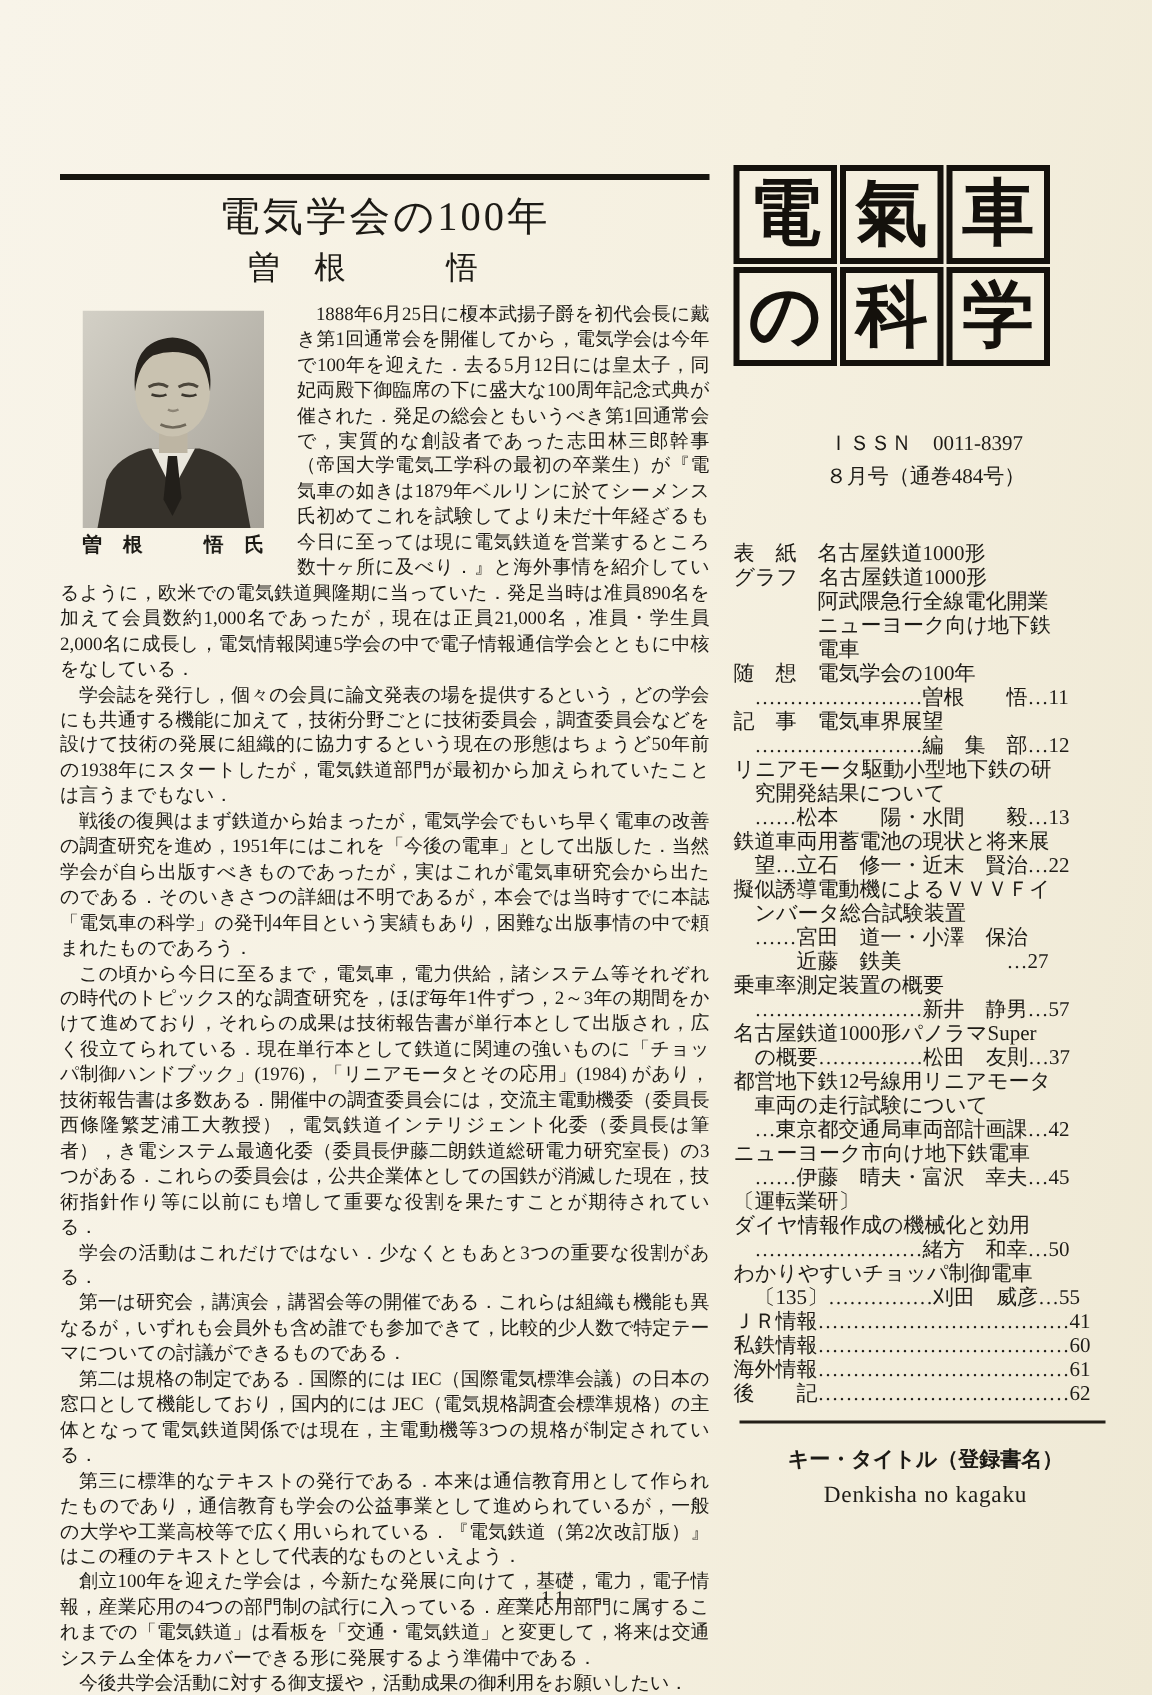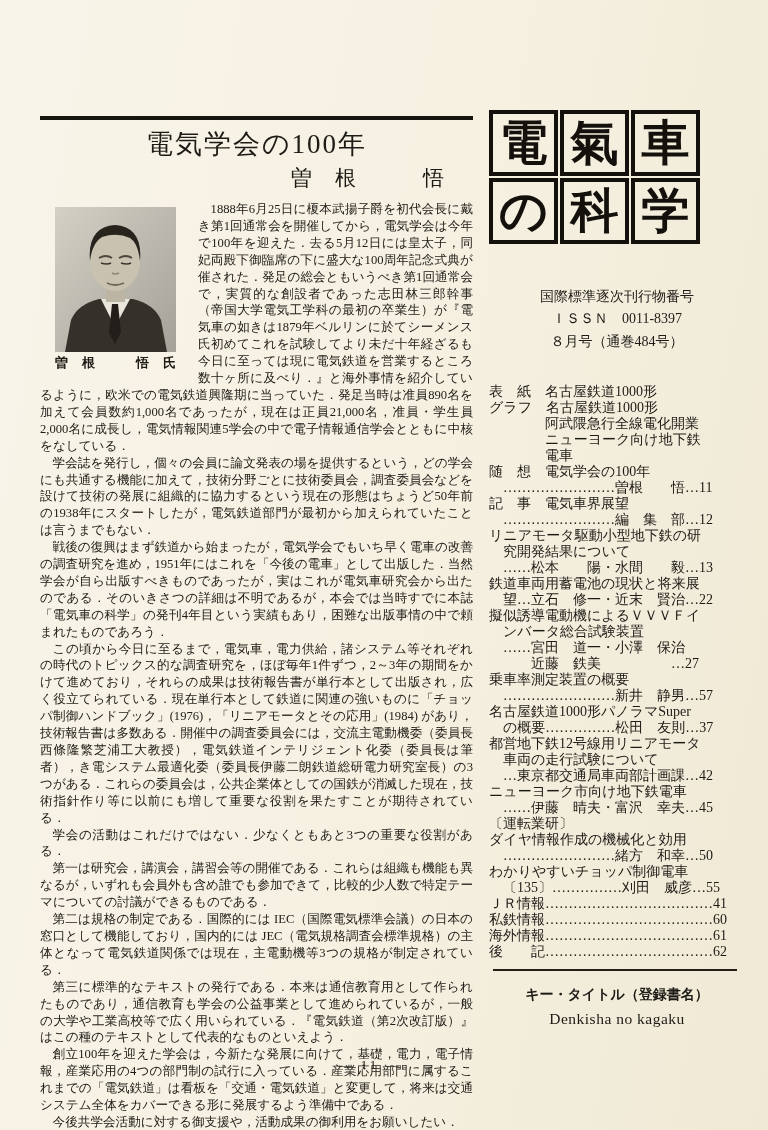--- a/index.html
+++ b/index.html
@@ -6,21 +6,21 @@
   .page{
     position:relative;width:768px;height:1130px;overflow:hidden;
     background:linear-gradient(100deg,#f8f4e9 0%,#f5f0e0 55%,#efe9d5 100%);
     color:#1d1b16;
     font-family:"Liberation Serif","DejaVu Serif",serif;
   }
   
   .left-col{position:absolute;left:40px;top:116px;width:433px;}
   .top-rule{height:4px;background:#17150f;margin-bottom:6px;}
   .article-title{font-size:27px;font-weight:400;text-align:center;margin:6px 0 2px;letter-spacing:2px;}
-  .article-author{font-size:21px;text-align:right;padding-right:28px;margin:0 0 9px;letter-spacing:1px;white-space:pre;}
+  .article-author{font-size:21px;text-align:center;padding-right:28px;margin:0 0 9px;letter-spacing:1px;white-space:pre;}
   .article-body{font-size:12.6px;line-height:16.9px;text-align:justify;}
   figure.photo{float:left;width:133px;margin:6px 10px 2px 15px;padding:0;}
   .photo-frame{display:block;}
   figcaption{font-size:13px;font-weight:700;margin-top:3px;white-space:pre;letter-spacing:0.5px;}
   .para{margin:0;text-indent:1em;}
   .signature{text-align:right;padding-right:2px;margin-top:1px;}
   .page-number{position:absolute;left:0;top:1057px;width:740px;text-align:center;font-size:13px;letter-spacing:3px;}
   
   .right-col{position:absolute;left:489px;top:110px;width:256px;}
   .logo{display:grid;grid-template-columns:repeat(3,69px);grid-auto-rows:66px;gap:2px;width:211px;}
@@ -91,21 +91,20 @@
     <div class="logo">
         <div class="logo-cell">電</div>
         <div class="logo-cell">氣</div>
         <div class="logo-cell">車</div>
         <div class="logo-cell">の</div>
         <div class="logo-cell">科</div>
         <div class="logo-cell">学</div>
       </div>
 
     <div class="issn">
-      <div>国際標準逐次刊行物番号</div>
       <div>ＩＳＳＮ　0011-8397</div>
       <div>８月号（通巻484号）</div>
     </div>
 
     <div class="toc">
         <div class="toc-line">表　紙　名古屋鉄道1000形</div>
         <div class="toc-line">グラフ　名古屋鉄道1000形</div>
         <div class="toc-line">　　　　阿武隈急行全線電化開業</div>
         <div class="toc-line">　　　　ニューヨーク向け地下鉄</div>
         <div class="toc-line">　　　　電車</div>

